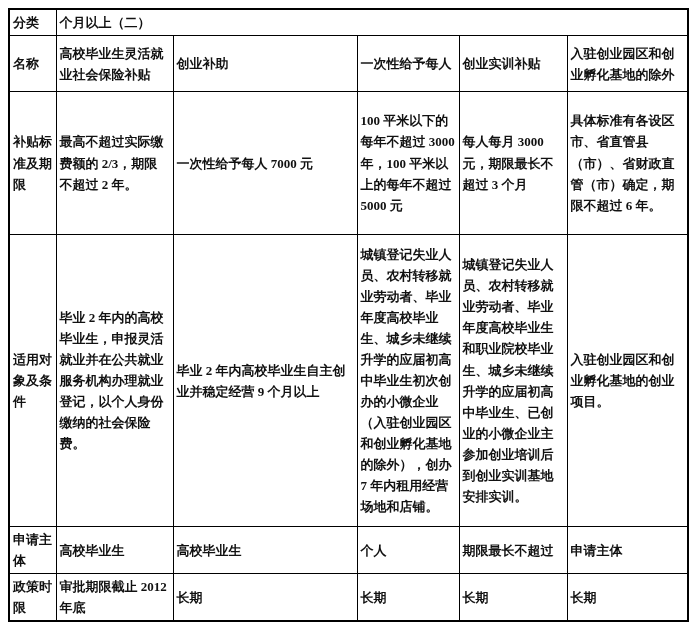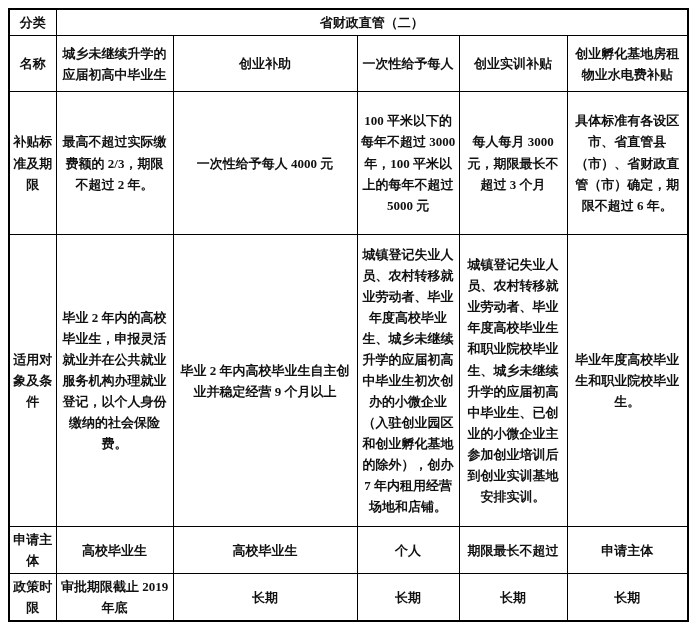--- a/index.html
+++ b/index.html
@@ -18,21 +18,21 @@
   }
   table.policy-table {
     border-collapse: collapse;
     table-layout: fixed;
     margin: 8px 0 0 8px;
     width: 679px;
     border: 2px solid #000000;
   }
   table.policy-table td {
     border: 1px solid #000000;
-    text-align: center;
+    text-align: left;
     vertical-align: middle;
     font-size: 13px;
     font-weight: bold;
     line-height: 1.62;
     padding: 2px 3px;
     word-break: break-all;
     overflow: hidden;
   }
   td.label-cell {
     padding: 2px 6px;
@@ -53,62 +53,62 @@
       <col style="width:47px">
       <col style="width:117px">
       <col style="width:184px">
       <col style="width:102px">
       <col style="width:108px">
       <col style="width:121px">
     </colgroup>
     <tbody>
       <tr class="r-category">
         <td class="label-cell">分类</td>
-        <td colspan="5">省财政直管（二）</td>
+        <td colspan="5">个月以上（二）</td>
       </tr>
 
       <tr class="r-name">
         <td class="label-cell">名称</td>
-        <td>城乡未继续升学的应届初高中毕业生</td>
+        <td>高校毕业生灵活就业社会保险补贴</td>
         <td>创业补助</td>
         <td>一次性给予每人</td>
         <td>创业实训补贴</td>
-        <td>创业孵化基地房租物业水电费补贴</td>
+        <td>入驻创业园区和创业孵化基地的除外</td>
       </tr>
 
       <tr class="r-standard">
         <td class="label-cell">补贴标准及期限</td>
         <td>最高不超过实际缴费额的 2/3，期限不超过 2 年。</td>
-        <td>一次性给予每人 4000 元</td>
+        <td>一次性给予每人 7000 元</td>
         <td>100 平米以下的每年不超过 3000 年，100 平米以上的每年不超过 5000 元</td>
         <td>每人每月 3000 元，期限最长不超过 3 个月</td>
         <td>具体标准有各设区市、省直管县（市）、省财政直管（市）确定，期限不超过 6 年。</td>
       </tr>
 
       <tr class="r-eligibility">
         <td class="label-cell">适用对象及条件</td>
         <td>毕业 2 年内的高校毕业生，申报灵活就业并在公共就业服务机构办理就业登记，以个人身份缴纳的社会保险费。</td>
         <td>毕业 2 年内高校毕业生自主创业并稳定经营 9 个月以上</td>
         <td>城镇登记失业人员、农村转移就业劳动者、毕业年度高校毕业生、城乡未继续升学的应届初高中毕业生初次创办的小微企业（入驻创业园区和创业孵化基地的除外），创办 7 年内租用经营场地和店铺。</td>
         <td>城镇登记失业人员、农村转移就业劳动者、毕业年度高校毕业生和职业院校毕业生、城乡未继续升学的应届初高中毕业生、已创业的小微企业主参加创业培训后到创业实训基地安排实训。</td>
-        <td>毕业年度高校毕业生和职业院校毕业生。</td>
+        <td>入驻创业园区和创业孵化基地的创业项目。</td>
       </tr>
 
       <tr class="r-applicant">
         <td class="label-cell">申请主体</td>
         <td>高校毕业生</td>
         <td>高校毕业生</td>
         <td>个人</td>
         <td>期限最长不超过</td>
         <td>申请主体</td>
       </tr>
 
       <tr class="r-policy">
         <td class="label-cell">政策时限</td>
-        <td>审批期限截止 2019 年底</td>
+        <td>审批期限截止 2012 年底</td>
         <td>长期</td>
         <td>长期</td>
         <td>长期</td>
         <td>长期</td>
       </tr>
     </tbody>
   </table>
 </div>
 
 </body></html>

